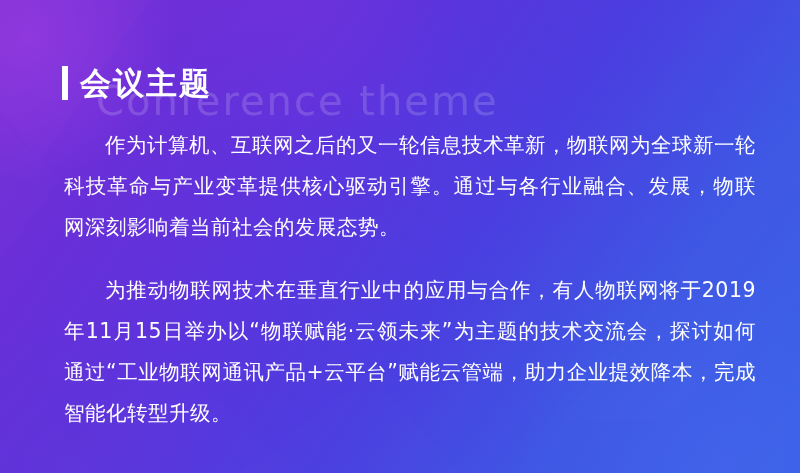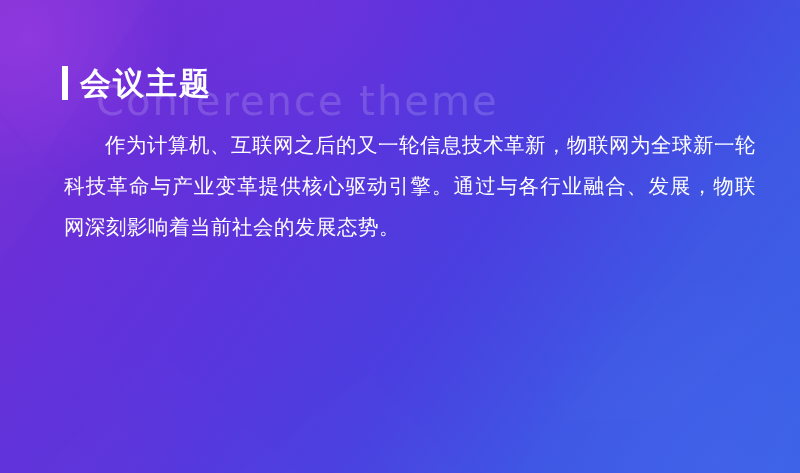--- a/index.html
+++ b/index.html
@@ -153,15 +153,16 @@
 
   <div class="title-en">Conference theme</div>
 
   <div class="title-wrap">
     <div class="title-bar"></div>
     <div class="title-cn">会议主题</div>
   </div>
 
   <div class="body-text">
     <p class="para">作为计算机、互联网之后的又一轮信息技术革新，物联网为全球新一轮科技革命与产业变革提供核心驱动引擎。通过与各行业融合、发展，物联网深刻影响着当前社会的发展态势。</p>
+    <p class="para">为推动物联网技术在垂直行业中的应用与合作，有人物联网将于2019年11月15日举办以“物联赋能·云领未来”为主题的技术交流会，探讨如何通过“工业物联网通讯产品+云平台”赋能云管端，助力企业提效降本，完成智能化转型升级。</p>
   </div>
 
 </div>
 
 </body></html>

